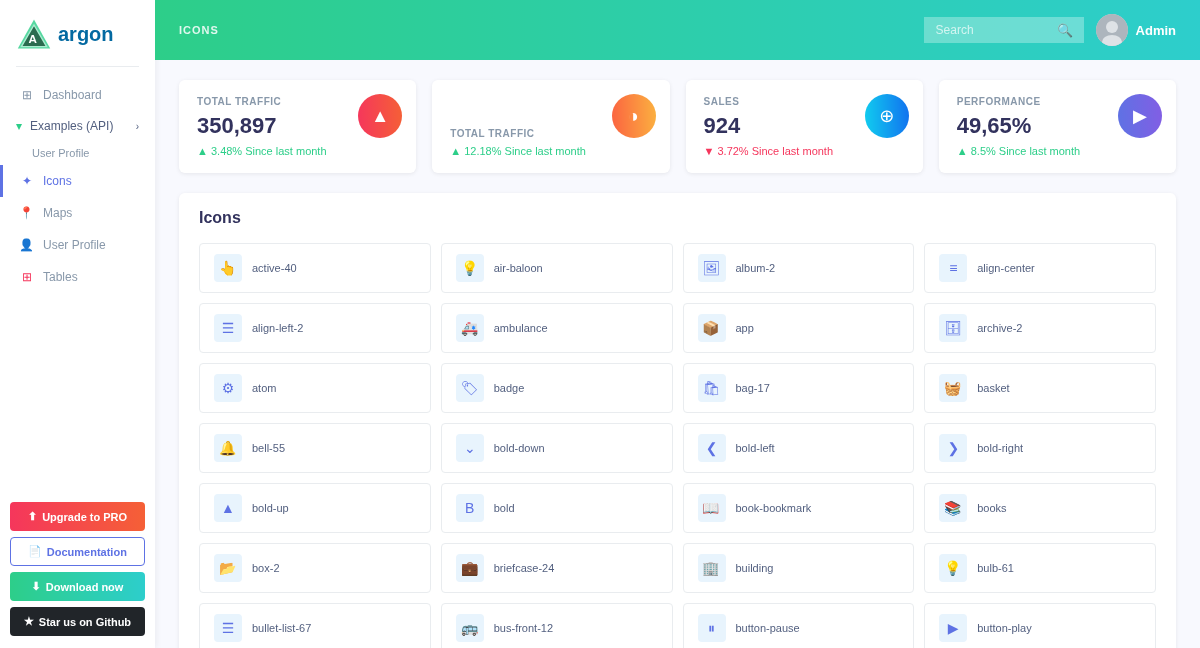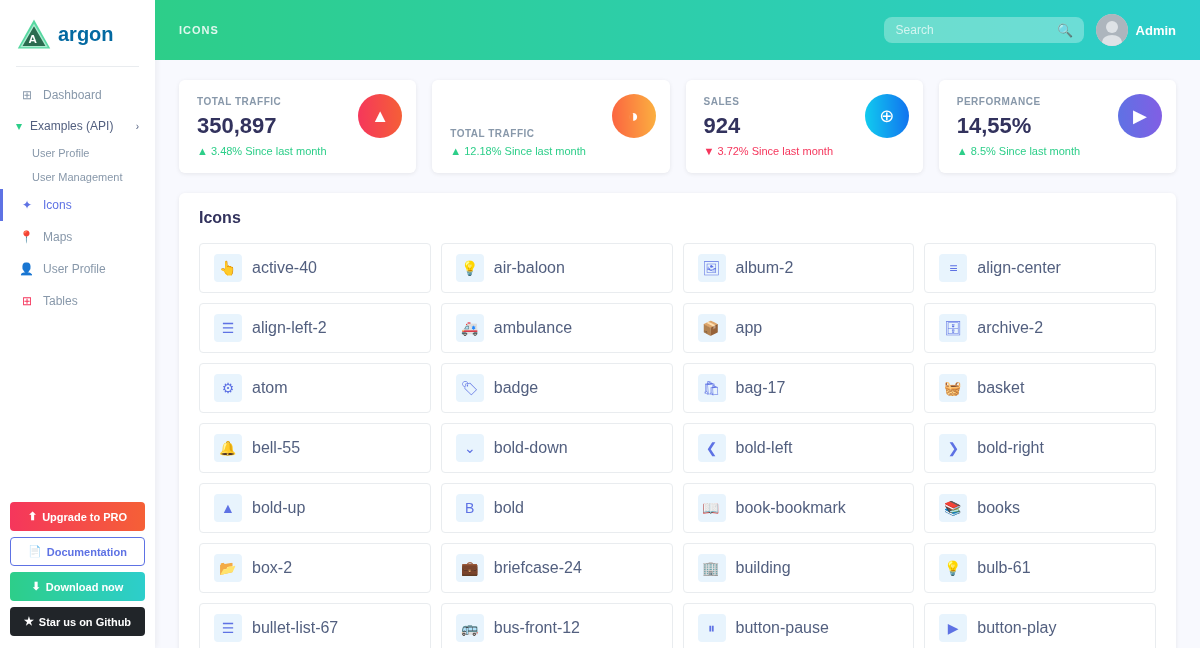--- a/index.html
+++ b/index.html
@@ -145,26 +145,26 @@
       text-transform: uppercase;
     }
     .header-right {
       display: flex;
       align-items: center;
       gap: 12px;
     }
     .search-box {
       background: rgba(255,255,255,0.3);
       border: none;
-      border-radius: 8px;
+      border-radius: 0;
       padding: 6px 32px 6px 12px;
       color: rgba(255,255,255,0.9);
       font-size: 12px;
       outline: none;
-      width: 200px;
+      width: 160px;
       position: relative;
     }
     .search-box::placeholder { color: rgba(255,255,255,0.7); }
     .search-wrapper {
       position: relative;
       display: flex;
       align-items: center;
     }
     .search-wrapper .search-icon {
       position: absolute;
@@ -285,21 +285,21 @@
       background: #e8f4fd;
       border-radius: 4px;
       display: flex;
       align-items: center;
       justify-content: center;
       color: #5e72e4;
       font-size: 14px;
       flex-shrink: 0;
     }
     .icon-item-label {
-      font-size: 16px;
+      font-size: 11px;
       color: #525f7f;
     }
   </style>
 </head>
 <body>
 
 <div class="sidebar">
   <div class="sidebar-logo">
     <svg class="logo-icon" viewBox="0 0 40 36">
       <polygon points="20,2 38,34 2,34" fill="#2dce89" opacity="0.8"></polygon>
@@ -315,23 +315,20 @@
       <span>Dashboard</span>
     </div>
     <div class="nav-item-parent">
       <span class="nav-icon" style="color:#2dce89">▾</span>
       <span>Examples (API)</span>
       <span style="margin-left:auto;font-size:10px;">›</span>
     </div>
     <div class="nav-sub">
       <div class="nav-item">
         <span>User Profile</span>
-      </div>
-      <div class="nav-item">
-        <span>User Management</span>
       </div>
     </div>
     <div class="nav-item active">
       <span class="nav-icon" style="color:#5e72e4">✦</span>
       <span>Icons</span>
     </div>
     <div class="nav-item">
       <span class="nav-icon" style="color:#f56036">📍</span>
       <span>Maps</span>
     </div>
@@ -413,21 +410,21 @@
       <div class="stat-value">924</div>
       <div class="stat-change down">
         <span>▼</span>
         <span>3.72%</span>
         <span> Since last month</span>
       </div>
       <div class="stat-icon icon-teal">⊕</div>
     </div>
         <div class="stat-card">
       <div class="stat-label">PERFORMANCE</div>
-      <div class="stat-value">14,55%</div>
+      <div class="stat-value">49,65%</div>
       <div class="stat-change">
         <span>▲</span>
         <span>8.5%</span>
         <span> Since last month</span>
       </div>
       <div class="stat-icon icon-blue">▶</div>
     </div>
       </div>
 
     <div class="icons-section">

